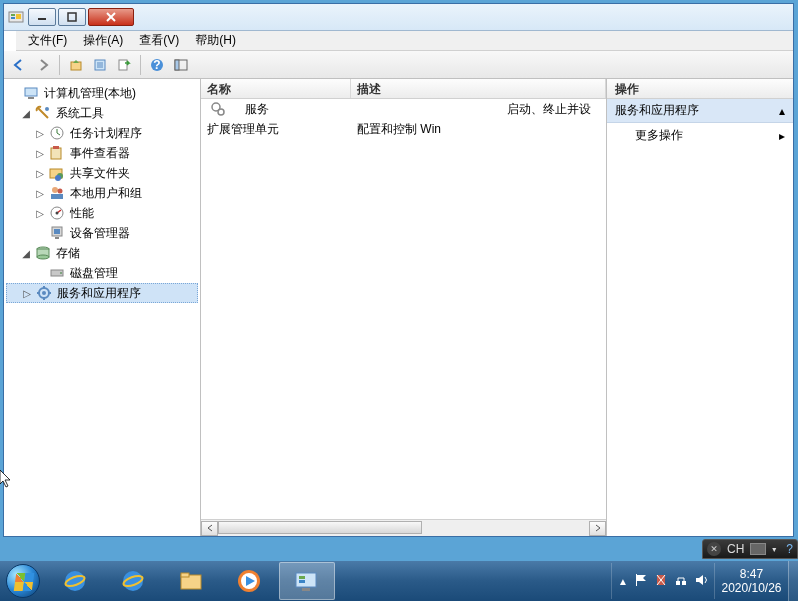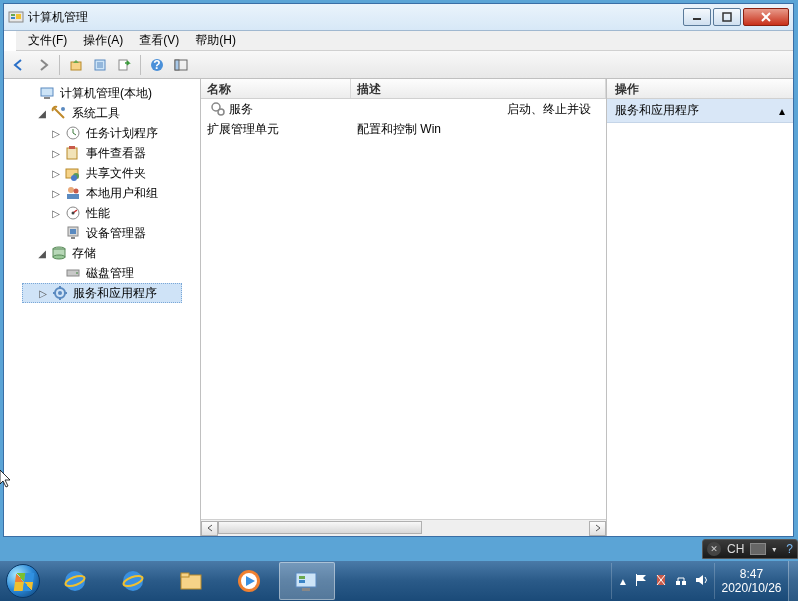--- a/index.html
+++ b/index.html
@@ -16,36 +16,36 @@
 .win-btn svg { display: block; }
 
 .menubar { height: 20px; display: flex; align-items: center; padding: 0 4px; border-bottom: 1px solid #d0d0d0; background: #f0f0f0; margin-left: 12px; }
 .menu-item { padding: 2px 8px; cursor: pointer; }
 
 .toolbar { height: 28px; background: linear-gradient(#f8f8f8,#e8e8e8); display: flex; align-items: center; padding: 0 4px; gap: 2px; border-bottom: 1px solid #c0c0c0; }
 .tbtn { width: 22px; height: 22px; border: 1px solid transparent; display: flex; align-items: center; justify-content: center; border-radius: 2px; cursor: pointer; }
 .tsep { width: 1px; height: 20px; background: #c0c0c0; margin: 0 3px; }
 
 .content { display: flex; height: calc(100% - 27px - 20px - 28px); }
-.tree-pane { width: 197px; border-right: 1px solid #c0c0c0; padding: 4px 18px; overflow: auto; background: #fff; }
+.tree-pane { width: 197px; border-right: 1px solid #c0c0c0; padding: 4px 2px; overflow: auto; background: #fff; }
 .tree-node { display: flex; align-items: center; height: 20px; cursor: pointer; white-space: nowrap; }
 .tree-node.selected { background: #cfe3f7; border: 1px dotted #7aa7d7; }
 .expander { width: 12px; text-align: center; color: #555; font-size: 10px; }
 .indent0 { padding-left: 2px; }
 .indent1 { padding-left: 14px; }
 .indent2 { padding-left: 28px; }
 .node-icon { width: 16px; height: 16px; margin: 0 3px; display: inline-flex; align-items: center; justify-content: center; }
 .node-label { padding: 0 2px; }
 
 .mid-pane { flex: 1; display: flex; flex-direction: column; border-right: 1px solid #c0c0c0; }
 .list-header { display: flex; height: 20px; background: linear-gradient(#fdfdfd,#ececec); border-bottom: 1px solid #d0d0d0; font-weight: bold; }
 .list-header .col { border-right: 1px solid #d8d8d8; padding: 2px 6px; color: #333; }
 .list-body { flex: 1; overflow: hidden; position: relative; }
 .list-row { display: flex; height: 20px; align-items: center; cursor: pointer; }
-.list-row .cell { padding: 0 6px; overflow: hidden; white-space: nowrap; display: flex; align-items: center; }
+.list-row .cell { padding: 0 6px; overflow: hidden; white-space: nowrap; display: flex; align-items: center; gap: 16px; }
 .hscroll { height: 17px; background: #f0f0f0; display: flex; align-items: center; border-top: 1px solid #d0d0d0; }
 .hs-btn { width: 17px; height: 15px; background: linear-gradient(#fdfdfd,#e0e0e0); border: 1px solid #b0b0b0; display: flex; align-items: center; justify-content: center; }
 .hs-track { flex: 1; height: 15px; background: #efefef; position: relative; }
 .hs-thumb { position: absolute; left: 0; top: 0; height: 13px; width: 55%; background: linear-gradient(#f8f8f8,#d8d8d8); border: 1px solid #b0b0b0; }
 
 .actions-pane { width: 186px; background: #fff; }
 .actions-header { height: 20px; background: linear-gradient(#fdfdfd,#ececec); border-bottom: 1px solid #d0d0d0; padding: 2px 8px; font-weight: bold; color: #333; }
 .action-group-title { background: #d9e7f7; padding: 3px 8px; border-bottom: 1px solid #c5d5e8; display: flex; align-items: center; justify-content: space-between; cursor: pointer; }
 .action-item { padding: 4px 8px 4px 28px; cursor: pointer; display: flex; align-items: center; justify-content: space-between; }
 
@@ -81,21 +81,20 @@
 <div class="window">
   <div class="titlebar">
     <span class="app-icon">
       <svg viewBox="0 0 16 16">
           <rect x="1" y="3" width="14" height="10" fill="#e8e8e8" stroke="#888"></rect>
           <rect x="3" y="5" width="4" height="2" fill="#6aa84f"></rect>
           <rect x="3" y="8" width="4" height="2" fill="#3d85c6"></rect>
           <rect x="8" y="5" width="5" height="5" fill="#f1c232"></rect>
         </svg>
     </span>
-    <span class="title">计算机管理</span>
     <div class="win-controls">
       <div class="win-btn">
           <svg width="10" height="10">
             <line x1="1" y1="7" x2="9" y2="7" stroke="#333" stroke-width="2"></line>
           </svg>
         </div>
       <div class="win-btn">
           <svg width="10" height="10">
             <rect x="1" y="1" width="8" height="8" fill="none" stroke="#333" stroke-width="1.5"></rect>
           </svg>
@@ -322,20 +321,24 @@
             </svg>
           </div>
       </div>
     </div>
 
     <div class="actions-pane">
       <div class="actions-header">操作</div>
       <div class="action-group-title">
         <span>服务和应用程序</span>
         <span>▴</span>
+      </div>
+      <div class="action-item">
+        <span>更多操作</span>
+        <span>▸</span>
       </div>
     </div>
   </div>
 </div>
 
 <div class="langbar">
   <span class="lang-close">✕</span>
   <span>CH</span>
   <span class="lang-kbd"></span>
   <span class="lang-drop">▾</span>

